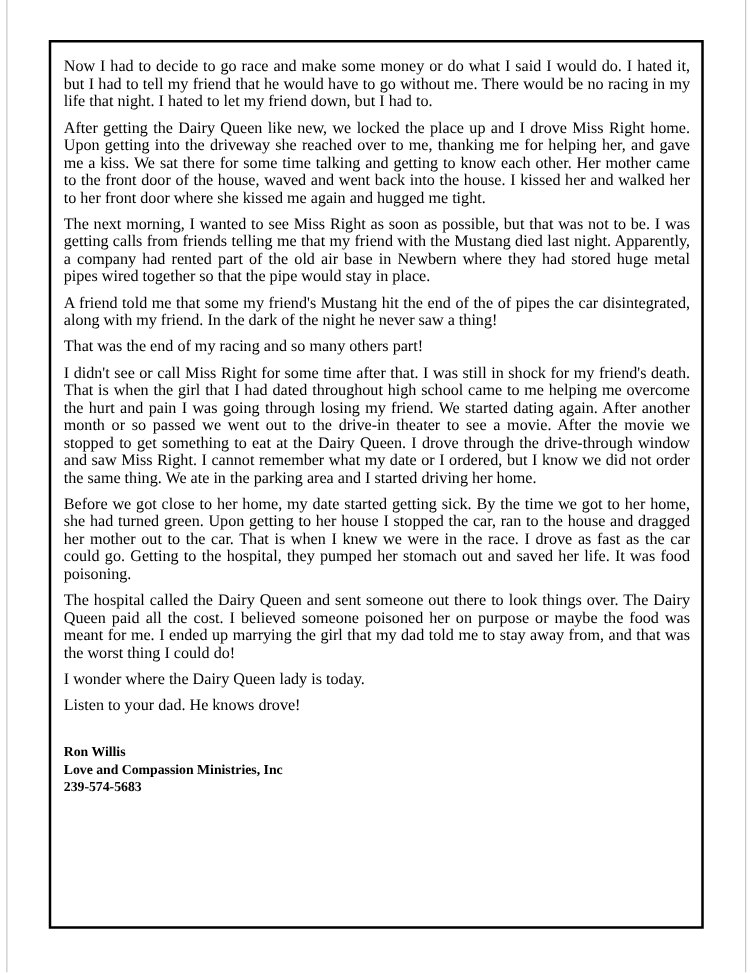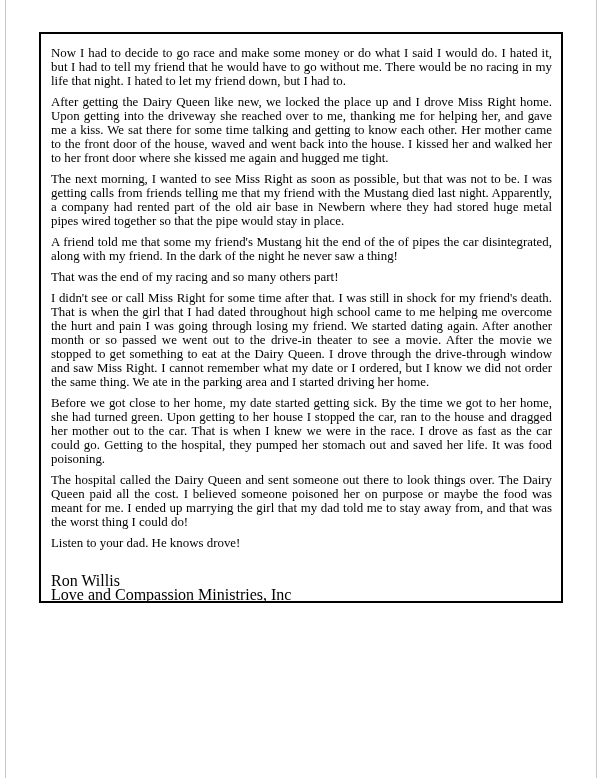--- a/index.html
+++ b/index.html
@@ -24,55 +24,57 @@
     box-sizing: border-box;
     border-left: 1px solid #c9c9c9;
     border-right: 1px solid #c9c9c9;
     background: #ffffff;
   }
   .letter-box {
     position: absolute;
     left: 33px; 
     top: 32px;
     width: 524px;
-    height: 571px;
+    height: 711px;
     box-sizing: border-box;
     border: 2px solid #000000;
     padding: 12px 9px 0 10px;
     overflow: hidden;
     background: #ffffff;
   }
   .letter-box p {
     margin: 0 0 7px 0;
     font-size: 12.9px;
     line-height: 14px;
     text-align: justify;
   }
   .signature {
     margin-top: 24px;
-    font-size: 16px;
+    font-size: 11px;
     line-height: 14px;
+    font-weight: bold;
   }
   .signature div {
     white-space: nowrap;
   }
 </style>
 </head>
 <body>
 
 <div class="outer-frame">
   <div class="letter-box">
     <p>Now I had to decide to go race and make some money or do what I said I would do.  I hated it, but I had to tell my friend that he would have to go without me.  There would be no racing in my life that night.  I hated to let my friend down, but I had to.</p>
     <p>After getting the Dairy Queen like new, we locked the place up and I drove Miss Right home.  Upon getting into the driveway she reached over to me, thanking me for helping her, and gave me a kiss.  We sat there for some time talking and getting to know each other.   Her mother came to the front door of the house, waved and went back into the house.  I kissed her and walked her to her front door where she kissed me again and hugged me tight.</p>
     <p>The next morning, I wanted to see Miss Right as soon as possible, but that was not to be.  I was getting calls from friends telling me that my friend with the Mustang died last night.  Apparently, a company had rented part of the old air base in Newbern where they had stored huge metal pipes wired together so that the pipe would stay in place.</p>
     <p>A friend told me that some my friend's Mustang hit the end of the of pipes the car disintegrated, along with my friend.  In the dark of the night he never saw a thing!</p>
     <p>That was the end of my racing and so many others part!</p>
     <p>I didn't see or call Miss Right for some time after that.  I was still in shock for my friend's death.  That is when the girl that I had dated throughout high school came to me helping me overcome the hurt and pain I was going through losing my friend.  We started dating again.  After another month or so passed we went out to the drive-in theater to see a movie.  After the movie we stopped to get something to eat at the Dairy Queen.  I drove through the drive-through window and saw Miss Right.  I cannot remember what my date or I ordered, but I know we did not order the same thing.  We ate in the parking area and I started driving her home.</p>
     <p>Before we got close to her home, my date started getting sick.  By the time we got to her home, she had turned green.  Upon getting to her house I stopped the car, ran to the house and dragged her mother out to the car.  That is when I knew we were in the race.  I drove as fast as the car could go.  Getting to the hospital, they pumped her stomach out and saved her life.  It was food poisoning.</p>
     <p>The hospital called the Dairy Queen and sent someone out there to look things over.  The Dairy Queen paid all the cost.  I believed someone poisoned her on purpose or maybe the food was meant for me.  I ended up marrying the girl that my dad told me to stay away from, and that was the worst thing I could do!</p>
+    <p>I wonder where the Dairy Queen lady is today.</p>
     <p>Listen to your dad.  He knows drove!</p>
 
     <div class="signature">
       <div>Ron Willis</div>
       <div>Love and Compassion Ministries, Inc</div>
       <div>239-574-5683</div>
     </div>
   </div>
 </div>
 

